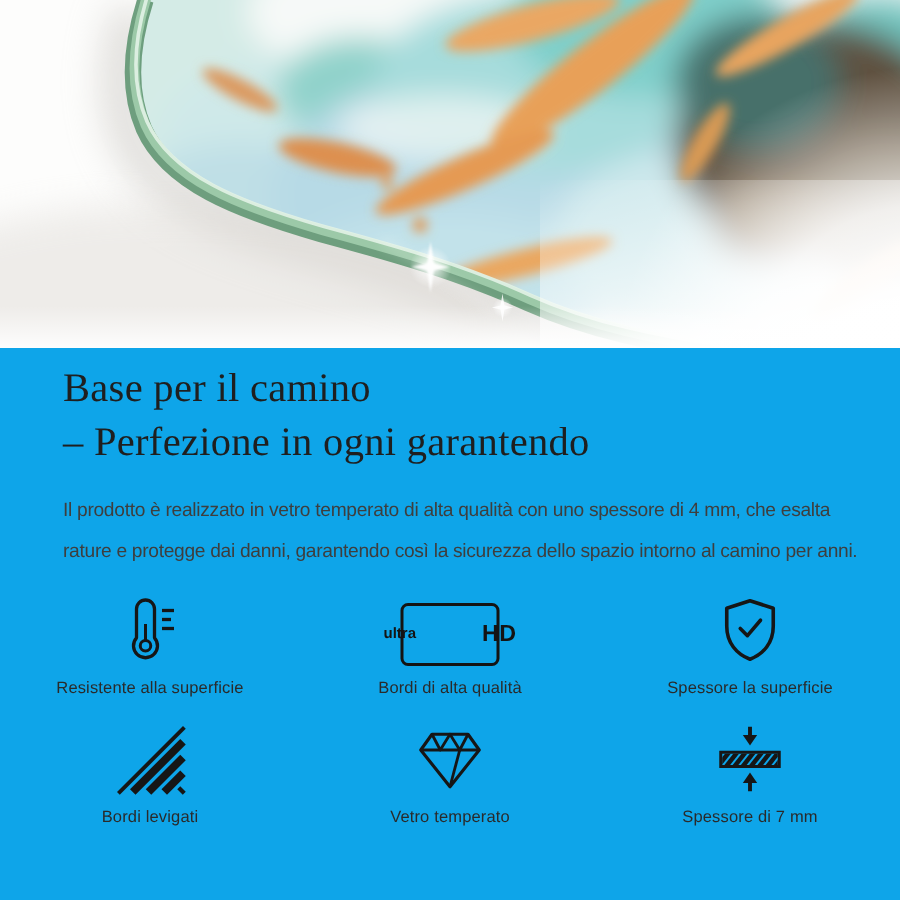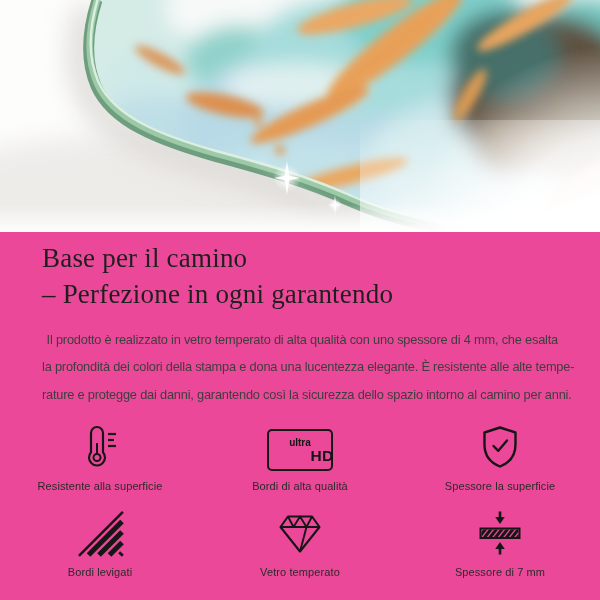--- a/index.html
+++ b/index.html
@@ -1,45 +1,45 @@
 <!DOCTYPE html>
 <html lang="it"><head>
 <meta charset="utf-8">
 <style>
   * { margin:0; padding:0; box-sizing:border-box; }
   html,body { background:#fff; }
   .page {
-    width:600px; height:600px; background:#ec4899; overflow:hidden;
+    width:600px; height:600px; background:#0ea5e9; overflow:hidden;
     font-family:"Liberation Sans","DejaVu Sans",sans-serif;
     -webkit-font-smoothing:antialiased;
     position:relative;
   }
   .hero { width:600px; height:232px; display:block; }
   .content { padding:8px 42px 0 42px; }
   .title {
     font-family:"Liberation Serif","DejaVu Serif",serif;
     font-weight:400; color:#1f1f1f;
     font-size:27px; line-height:36px; letter-spacing:.2px;
   }
   .title span { display:block; }
   .desc { margin-top:14px; }
   .desc-line {
     font-size:12.8px; line-height:27.4px; color:#3e3e3e;
-    letter-spacing:-0.2px; white-space:nowrap;text-align:right;
+    letter-spacing:-0.2px; white-space:nowrap;
   }
   .features {
     margin-top:15px;
     display:grid; grid-template-columns:repeat(3,1fr); row-gap:17px;
   }
   .feature { display:flex; flex-direction:column; align-items:center; }
   .icon-box { height:48px; display:flex; align-items:flex-end; justify-content:center; }
   .feature-label { margin-top:9px; font-size:11px; letter-spacing:.1px; color:#2a2a2a; }
   .uhd-box {
     width:66px; height:42px; border:2.4px solid #141414; border-radius:5px;
-    display:flex; flex-direction:column; align-items:center; justify-content:center;
+    display:flex; align-items:center; justify-content:center;
     color:#141414;
   }
   .uhd-top { font-size:10px; font-weight:700; line-height:11px; }
   .uhd-bottom { font-size:15.5px; font-weight:700; line-height:16px; letter-spacing:.3px;margin-left:44px; }
   svg.ficon { display:block; }
 </style>
 </head>
 <body>
 
 <div class="page">
@@ -146,21 +146,20 @@
   </svg>
 
   <div class="content">
     <h1 class="title">
       <span>Base per il camino</span>
       <span>– Perfezione in ogni garantendo</span>
     </h1>
 
     <div class="desc">
       <div class="desc-line">Il prodotto è realizzato in vetro temperato di alta qualità con uno spessore di 4 mm, che esalta</div>
-      <div class="desc-line">la profondità dei colori della stampa e dona una lucentezza elegante. È resistente alle alte tempe-</div>
       <div class="desc-line">rature e protegge dai danni, garantendo così la sicurezza dello spazio intorno al camino per anni.</div>
     </div>
   </div>
 
   <div class="features">
 
     <div class="feature">
       <div class="icon-box">
         <svg class="ficon" width="48" height="48" viewBox="0 0 48 48">
           <g fill="none" stroke="#161616" stroke-width="2.2">

